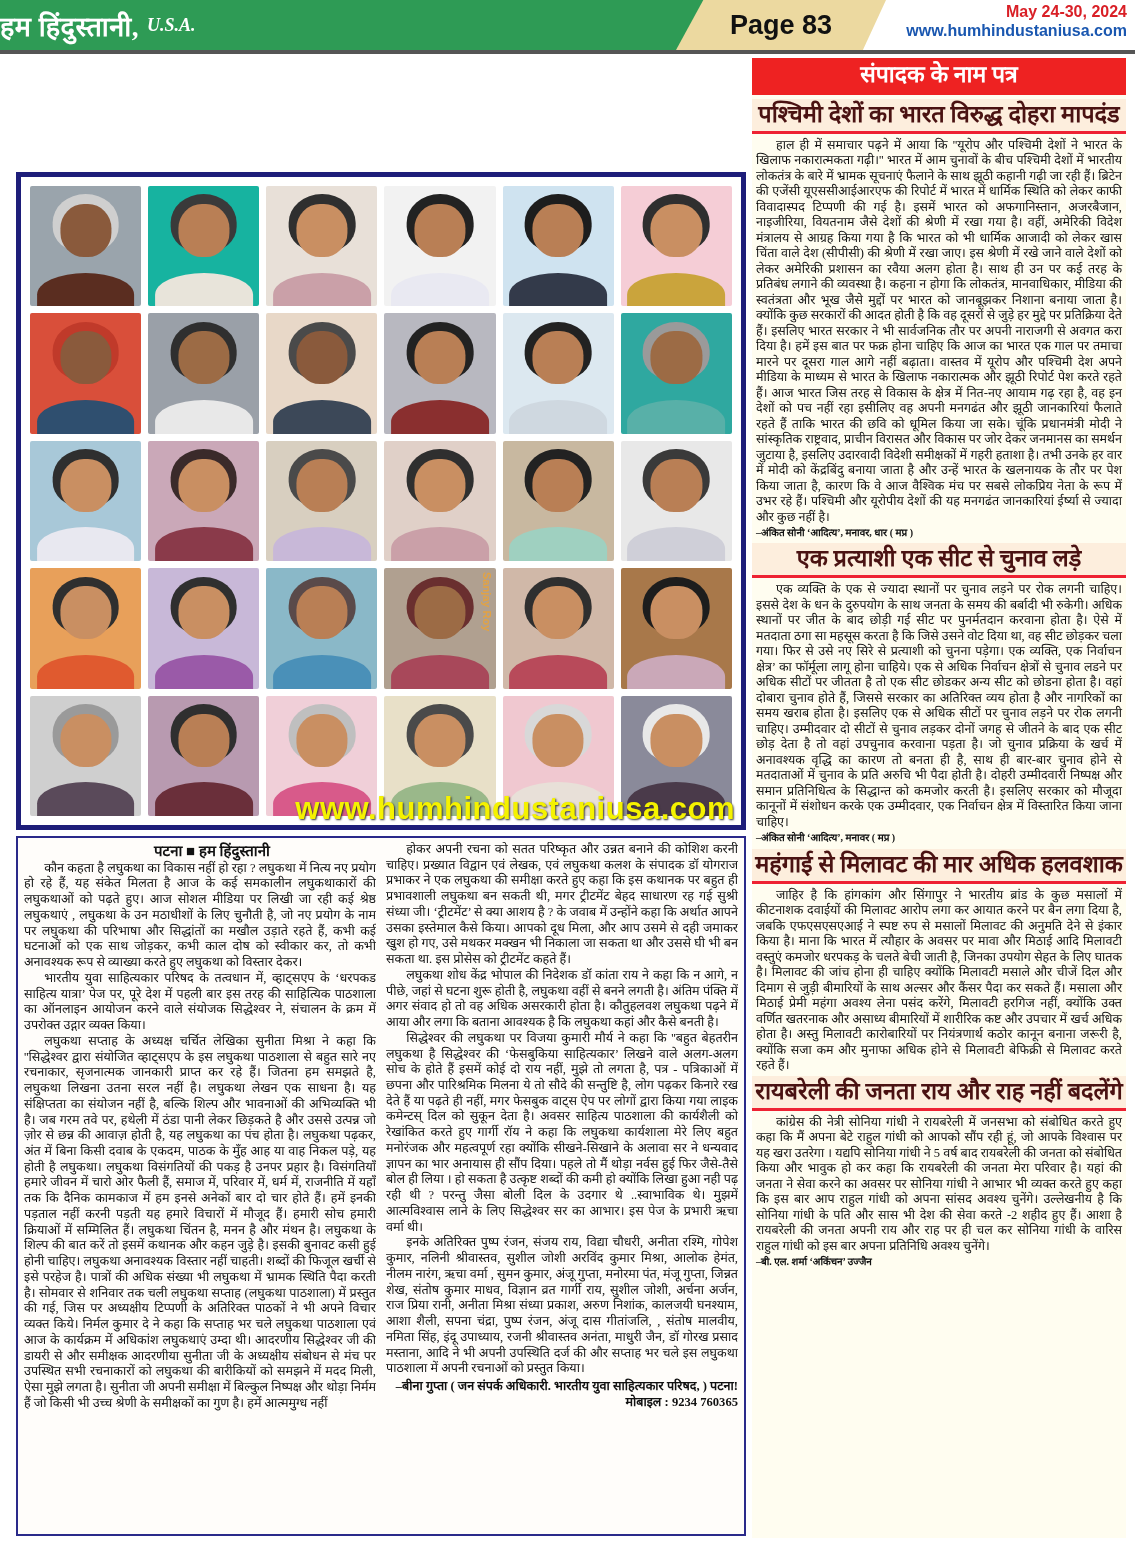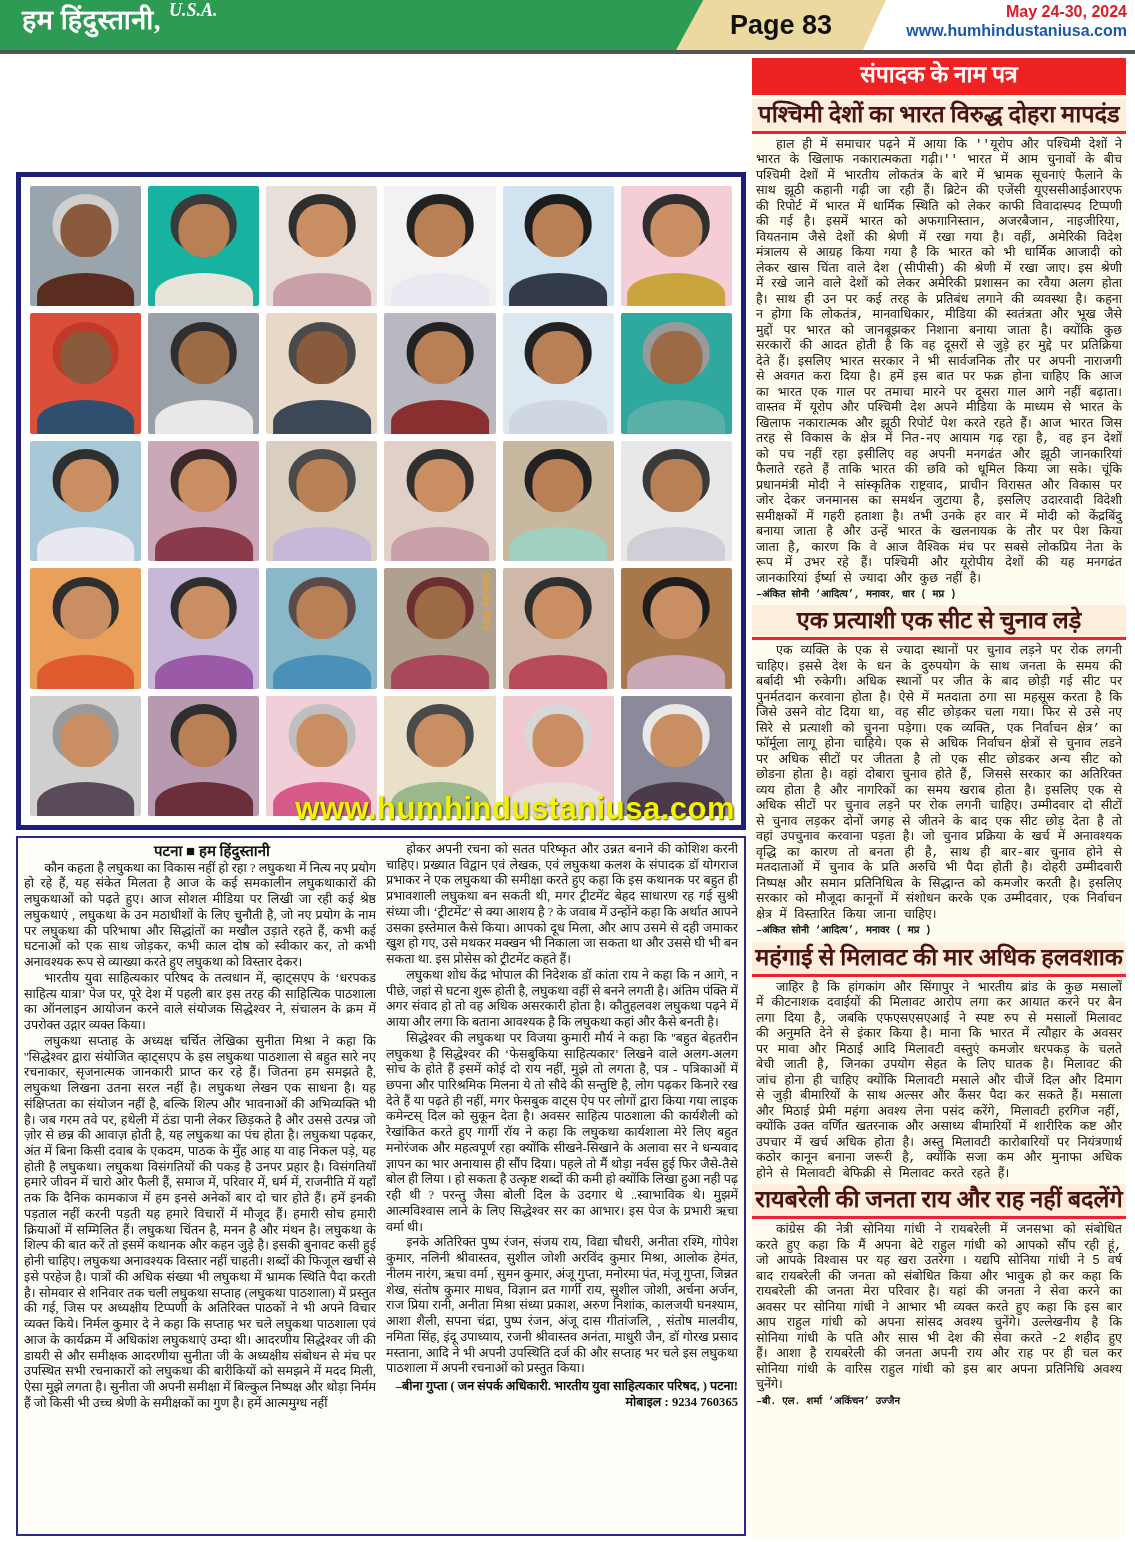--- a/index.html
+++ b/index.html
@@ -2,21 +2,21 @@
 <html><head>
 <meta charset="utf-8">
 <style>
   html,body{margin:0;padding:0;background:#ffffff;}
   #page{position:relative;width:1135px;height:1542px;background:#ffffff;overflow:hidden;
         font-family:"Liberation Serif","DejaVu Serif",serif;color:#111;}
   
   .header{position:absolute;left:0;top:0;width:1135px;height:50px;background:#ffffff;}
   .header-rule{position:absolute;left:0;top:50px;width:1135px;height:4px;background:#555;}
   .masthead{position:absolute;left:0;top:0;width:720px;height:50px;background:#2e9b55;
-            clip-path:polygon(0 0,100% 0,94% 100%,0 100%);display:flex;align-items:flex-start;padding-left:22px;box-sizing:border-box;}
+            clip-path:polygon(0 0,100% 0,94% 100%,0 100%);display:flex;align-items:center;box-sizing:border-box;}
   .masthead .mh-main{color:#fff;font-weight:bold;font-size:27px;letter-spacing:.5px;}
   .masthead .mh-suffix{color:#fff;font-weight:bold;font-style:italic;font-size:18px;margin-left:8px;}
   .pagebox{position:absolute;left:676px;top:0;width:210px;height:50px;background:#ecd9a0;
            clip-path:polygon(13% 0,100% 0,89% 100%,0 100%);display:flex;align-items:center;justify-content:center;}
   .pagebox span{font-family:"Liberation Sans",sans-serif;font-weight:bold;font-size:27px;color:#111;}
   .header-right{position:absolute;right:8px;top:2px;text-align:right;font-family:"Liberation Sans",sans-serif;}
   .hdr-date{color:#d91f26;font-weight:bold;font-size:16px;line-height:1.2;}
   .hdr-url{color:#1a57b0;font-weight:bold;font-size:16px;line-height:1.2;}
   
   .headline-box{position:absolute;left:16px;top:60px;width:730px;height:106px;background:#2d2694;
@@ -42,21 +42,21 @@
   .dateline{text-align:center;font-weight:bold;font-size:15px;margin:0 0 3px 0;}
   .acol p{margin:0;text-indent:1.6em;}
   .asig{font-weight:bold;text-align:right;text-indent:0 !important;margin-top:2px !important;}
   
   .right-col{position:absolute;left:752px;top:58px;width:374px;height:1480px;overflow:hidden;
              background:#fffdf0;font-size:12.5px;line-height:1.24;}
   .red-banner{background:#ee2222;color:#ffffff;font-weight:bold;font-size:23px;text-align:center;
               padding:3px 0 5px 0;margin:0 0 4px 0;}
   .art-head{background:#fdeedd;color:#4a1212;font-weight:bold;font-size:23.5px;text-align:center;
             border-bottom:3px solid #e23;padding:2px 0 3px 0;margin:2px 0 4px 0;line-height:1.15;}
-  .right-col p{margin:0 4px 2px 4px;text-indent:1.6em;text-align:justify;font-family:Liberation Mono, monospace;}
+  .right-col p{margin:0 4px 2px 4px;text-indent:1.6em;text-align:justify;}
   .rsig{font-weight:bold;text-align:right;text-indent:0 !important;font-size:10px;margin-bottom:4px !important;}
 </style>
 </head>
 <body>
 
 <div id="page">
 
   <div class="header">
     <div class="masthead">
       <span class="mh-main">हम हिंदुस्तानी,</span>

